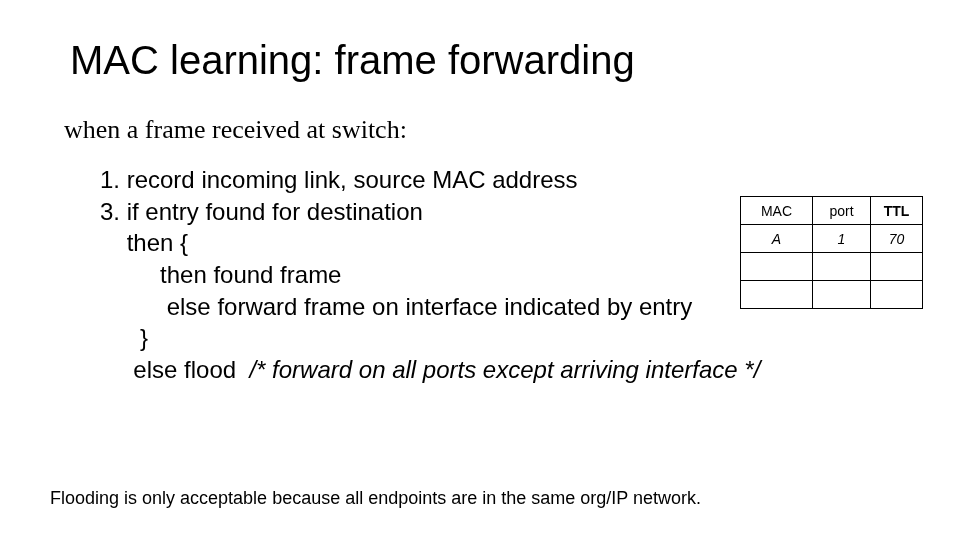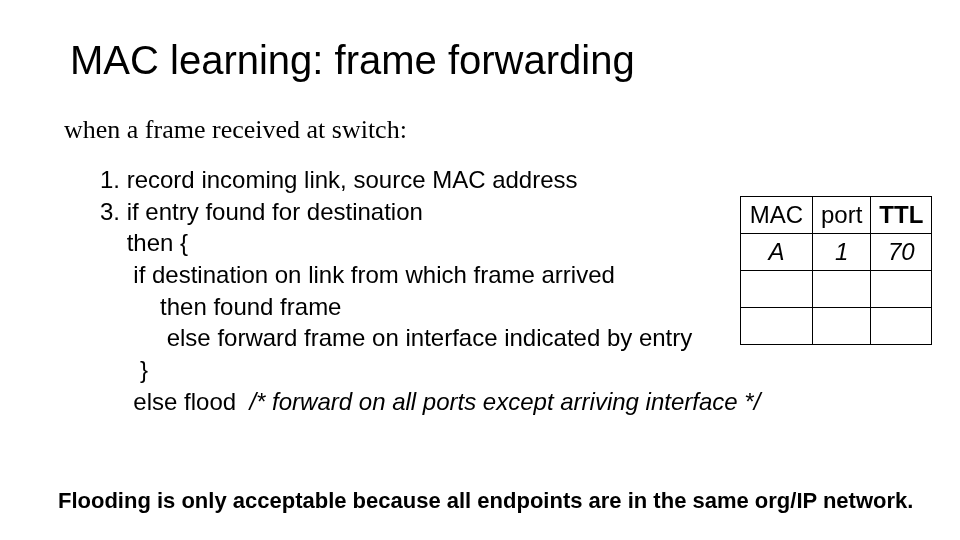--- a/index.html
+++ b/index.html
@@ -4,42 +4,41 @@
 <style>
   * { margin: 0; padding: 0; box-sizing: border-box; }
   html, body { width: 960px; height: 540px; background: #fff; font-family: Arial, Helvetica, sans-serif; color: #000; }
   .slide { position: relative; width: 960px; height: 424px; }
   .title { position: absolute; left: 70px; top: 38px; font-size: 40px; font-weight: 400; font-family: Arial, sans-serif; }
   .subtitle { position: absolute; left: 64px; top: 115px; font-size: 26px; font-family: Liberation Serif, serif; }
   .body { position: absolute; left: 100px; top: 164px; font-size: 24px; line-height: 1.32; width: 820px; }
   .body .line { white-space: pre; }
   .accent { color: #000000; }
   .ital { font-style: italic; }
-  .footer { position: absolute; left: 58px; top: 488px; font-size: 22px; font-weight: bold; }
-  .tbl { position: absolute; left: 740px; top: 196px; border-collapse: collapse; font-size: 24px; }
+  .footer { position: absolute; left: 50px; top: 488px; font-size: 18px; }
+  .tbl { position: absolute; left: 740px; top: 196px; border-collapse: collapse; font-size: 14px; }
   .tbl th, .tbl td { border: 1px solid #000; padding: 4px 8px; text-align: center; font-weight: 400; height: 28px; }
   .tbl th { font-weight: 400; }
   .tbl .mac-col { width: 72px; }
   .tbl .port-col { width: 58px; }
   .tbl .ttl-col { width: 52px; font-weight: bold; }
   .tbl td.ital { font-style: italic; }
 </style>
 </head>
 <body>
 <div class="slide">
 
   <div class="title">MAC learning: frame forwarding</div>
 
   <div class="subtitle">when a frame received at switch:</div>
 
   <div class="body">
     <div class="line"><span>1. record incoming link, </span><span class="accent">source MAC address</span></div>
     <div class="line"><span>3. if </span><span class="accent">entry found</span><span> for destination</span></div>
     <div class="line"><span>    then {</span></div>
-    <div class="line"><span>     if destination on link from which frame arrived</span></div>
     <div class="line"><span>         then </span><span class="accent">found frame</span></div>
     <div class="line"><span>          else </span><span class="accent">forward frame</span><span> on interface indicated by entry</span></div>
     <div class="line"><span>      }</span></div>
     <div class="line"><span>     else </span><span class="accent">flood</span><span class="ital">  /* forward on all ports except arriving interface */</span></div>
   </div>
 
   <table class="tbl">
     <tbody>
         <tr>
       <th class="mac-col">MAC</th>

